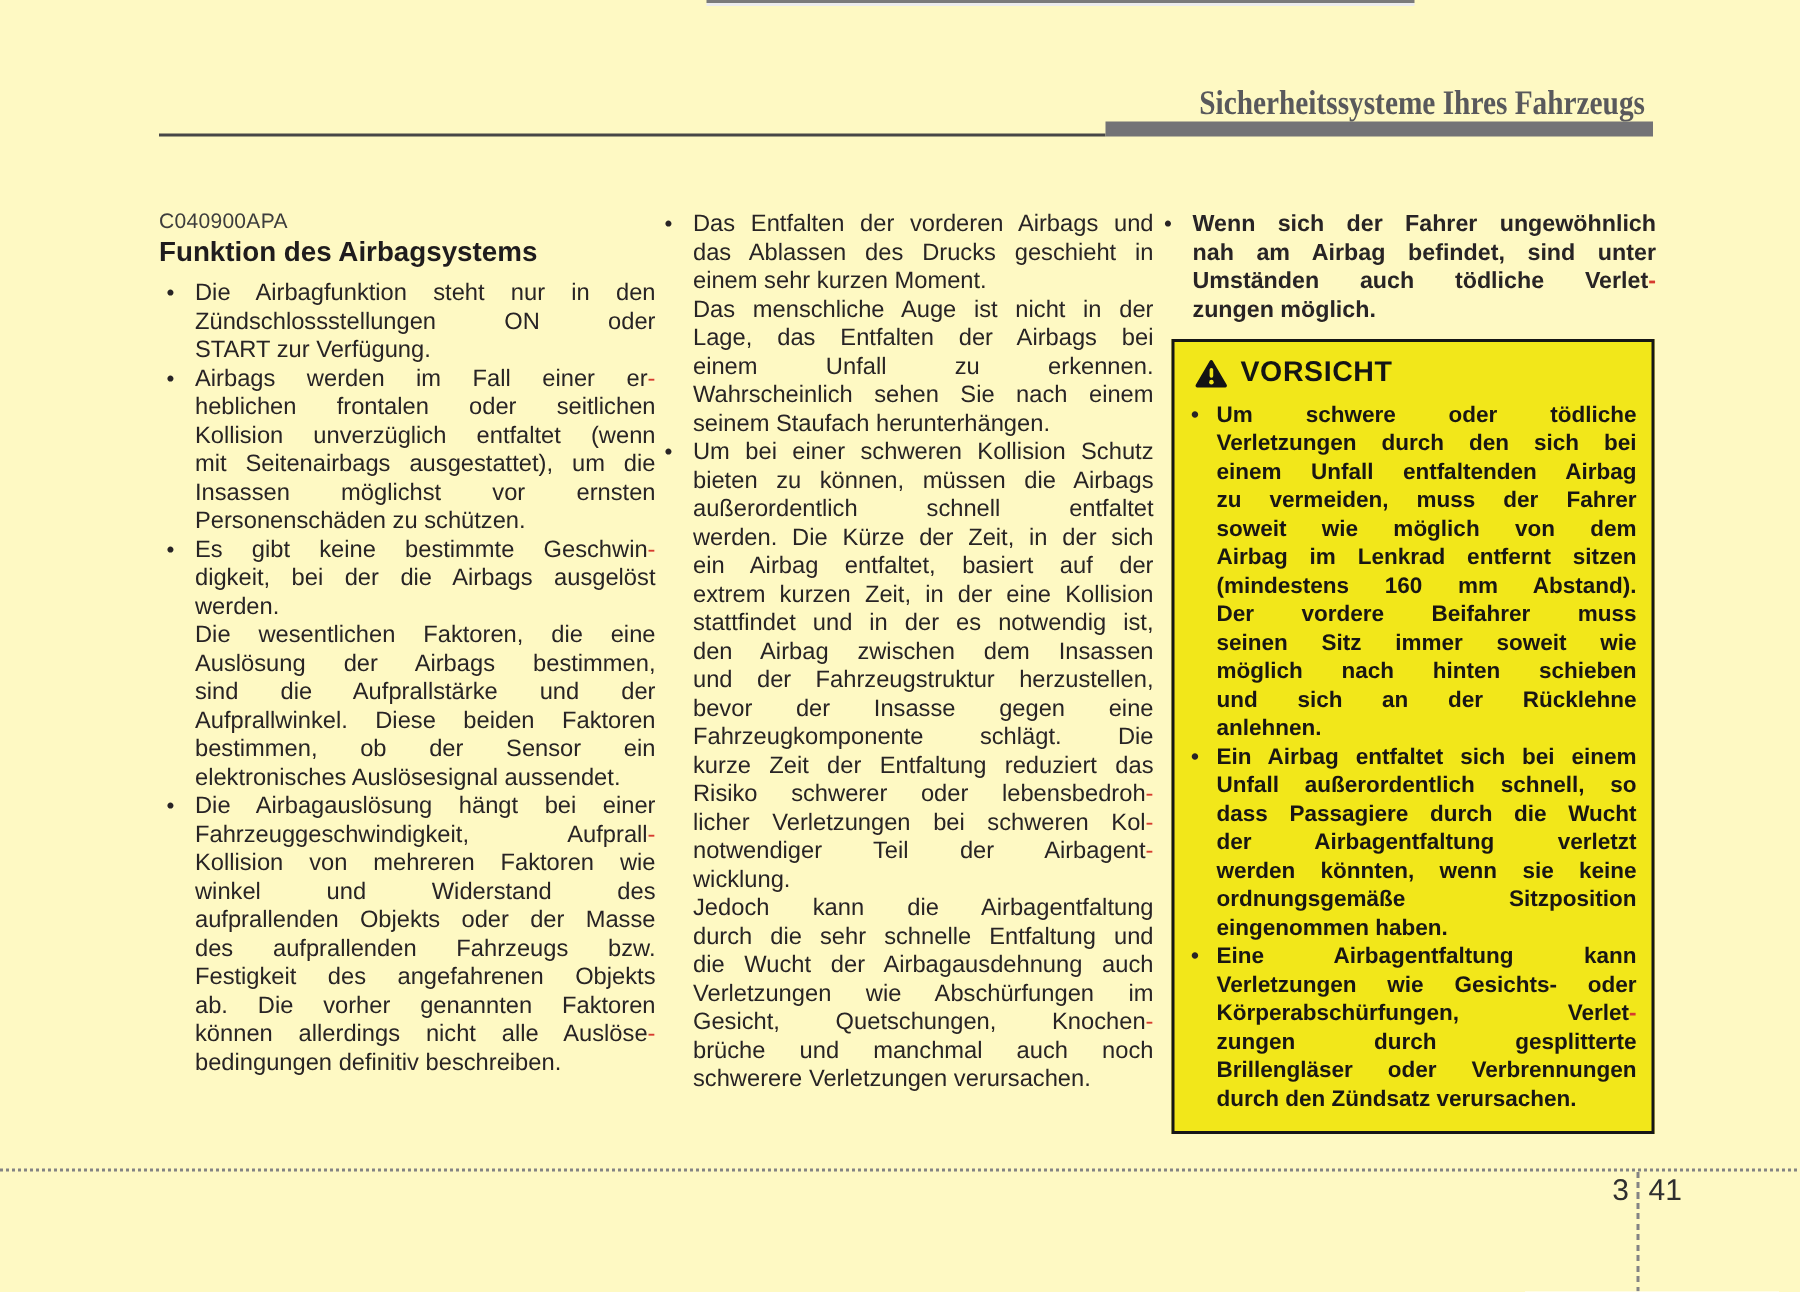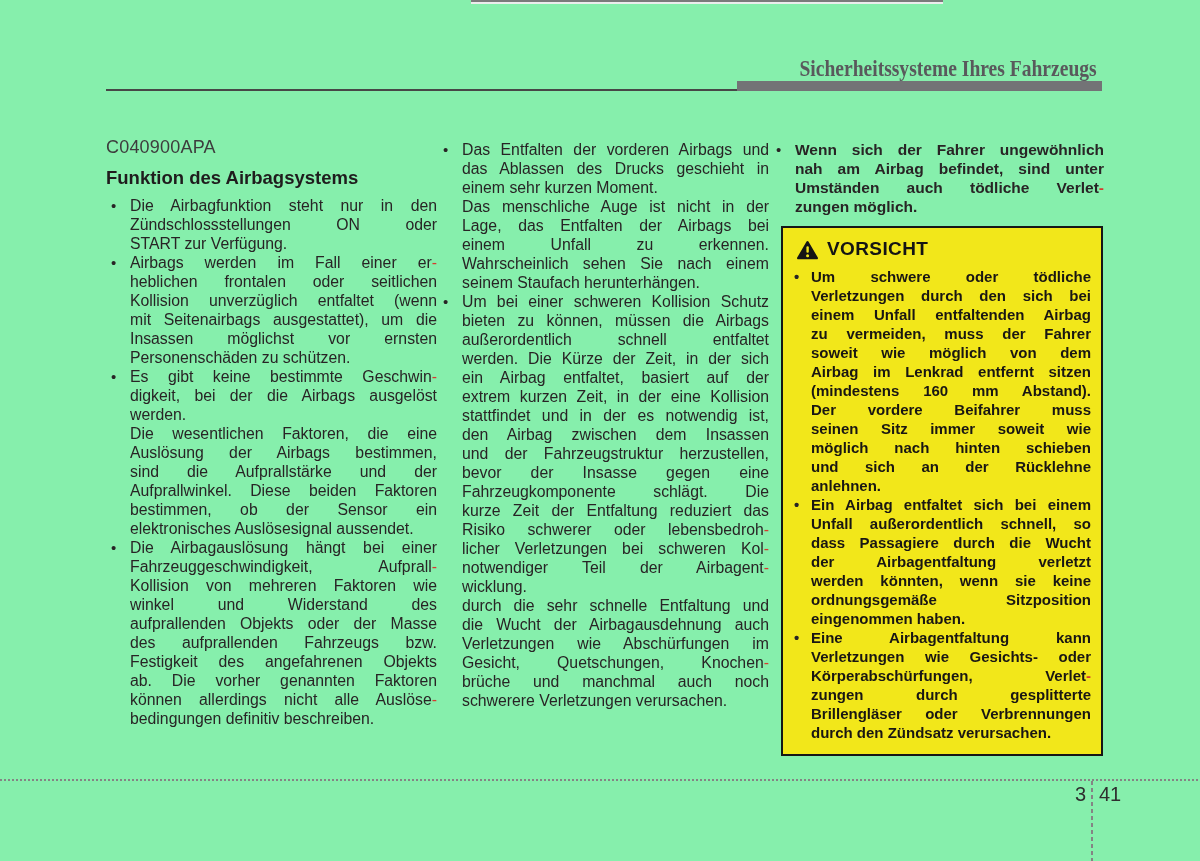--- a/index.html
+++ b/index.html
@@ -1,51 +1,51 @@
 <!DOCTYPE html>
 <html><head>
 <meta charset="utf-8">
 <style>
   html,body{margin:0;padding:0;background:#ffffff;}
-  .page{position:relative;width:1200px;height:861px;background:#86efac;overflow:hidden;
+  .page{position:relative;width:1200px;height:861px;background:#fef9c3;overflow:hidden;
         font-family:"Liberation Sans","DejaVu Sans",sans-serif;color:#282425;}
 
   
   .top-strip{position:absolute;left:471px;top:0;width:472px;height:4px;
              background:linear-gradient(to bottom,#7a7a7a 0 2px,#ececec 2px);}
 
   
   .page-title{position:absolute;right:103px;top:56px;
               font-family:"Liberation Serif","DejaVu Serif",serif;
               font-size:23px;font-weight:700;color:#59595c;white-space:nowrap;
               transform:scaleX(.85);transform-origin:100% 50%;}
   .rule-thin{position:absolute;left:106px;top:89px;width:631px;height:2px;background:#474747;}
   .rule-thick{position:absolute;left:737px;top:81px;width:365px;height:10px;background:#737376;}
 
   
   .col{position:absolute;top:140px;width:331px;}
   #col1{left:106px;}
   #col2{left:438px;}
   #col3{left:771px;width:333px;}
 
-  .code{font-size:18px;line-height:14px;color:#3d3d3d;margin-bottom:12px;letter-spacing:.2px;}
+  .code{font-size:14px;line-height:14px;color:#3d3d3d;margin-bottom:2px;letter-spacing:.2px;}
   .heading{font-size:18.5px;line-height:24px;font-weight:700;color:#1f1c1d;margin-bottom:6px;}
 
   .block{position:relative;padding-left:24px;}
   .block .dot{position:absolute;left:5px;top:0;font-size:15px;line-height:19px;}
   .jline{font-size:15.8px;line-height:19px;text-align:justify;text-align-last:justify;
          white-space:nowrap;}
   .jline.last{text-align-last:left;}
   .hy{color:#d63b2f;}
   .block.bold .jline{font-weight:700;font-size:15.5px;}
 
   
   .caution{margin:10px 0 0 10px;width:322px;box-sizing:border-box;
            border:2px solid #161616;background:#f2e71a;padding:8px 10px 12px 10px;}
-  .caution-header{display:flex;align-items:flex-end;gap:8px;margin:2px 0 7px 3px;}
+  .caution-header{display:flex;align-items:center;gap:8px;margin:2px 0 7px 3px;}
   .caution-title{font-size:19px;font-weight:700;letter-spacing:.4px;color:#141414;}
   .caution .block{padding-left:18px;}
   .caution .dot{left:1px;font-weight:700;}
   .caution .jline{font-size:15px;line-height:19px;font-weight:700;color:#191613;}
 
   
   .footer-rule{position:absolute;left:0;top:779px;width:1200px;height:2px;
                background:repeating-linear-gradient(90deg,#848484 0 2px,transparent 2px 4px);}
   .footer-vrule{position:absolute;left:1091px;top:781px;width:2px;height:80px;
                 background:repeating-linear-gradient(to bottom,#848484 0 4px,transparent 4px 7px);}
@@ -141,20 +141,21 @@
           <div class="jline">und der Fahrzeugstruktur herzustellen,</div>
           <div class="jline">bevor der Insasse gegen eine</div>
           <div class="jline">Fahrzeugkomponente schlägt. Die</div>
           <div class="jline">kurze Zeit der Entfaltung reduziert das</div>
           <div class="jline">Risiko schwerer oder lebensbedroh<span class="hy">-</span></div>
           <div class="jline">licher Verletzungen bei schweren Kol<span class="hy">-</span></div>
           <div class="jline">notwendiger Teil der Airbagent<span class="hy">-</span></div>
           <div class="jline last">wicklung.</div>
         </div>
         <div class="block">
+          <div class="jline">Jedoch kann die Airbagentfaltung</div>
           <div class="jline">durch die sehr schnelle Entfaltung und</div>
           <div class="jline">die Wucht der Airbagausdehnung auch</div>
           <div class="jline">Verletzungen wie Abschürfungen im</div>
           <div class="jline">Gesicht, Quetschungen, Knochen<span class="hy">-</span></div>
           <div class="jline">brüche und manchmal auch noch</div>
           <div class="jline last">schwerere Verletzungen verursachen.</div>
         </div>
       </div>
   </div>
 

